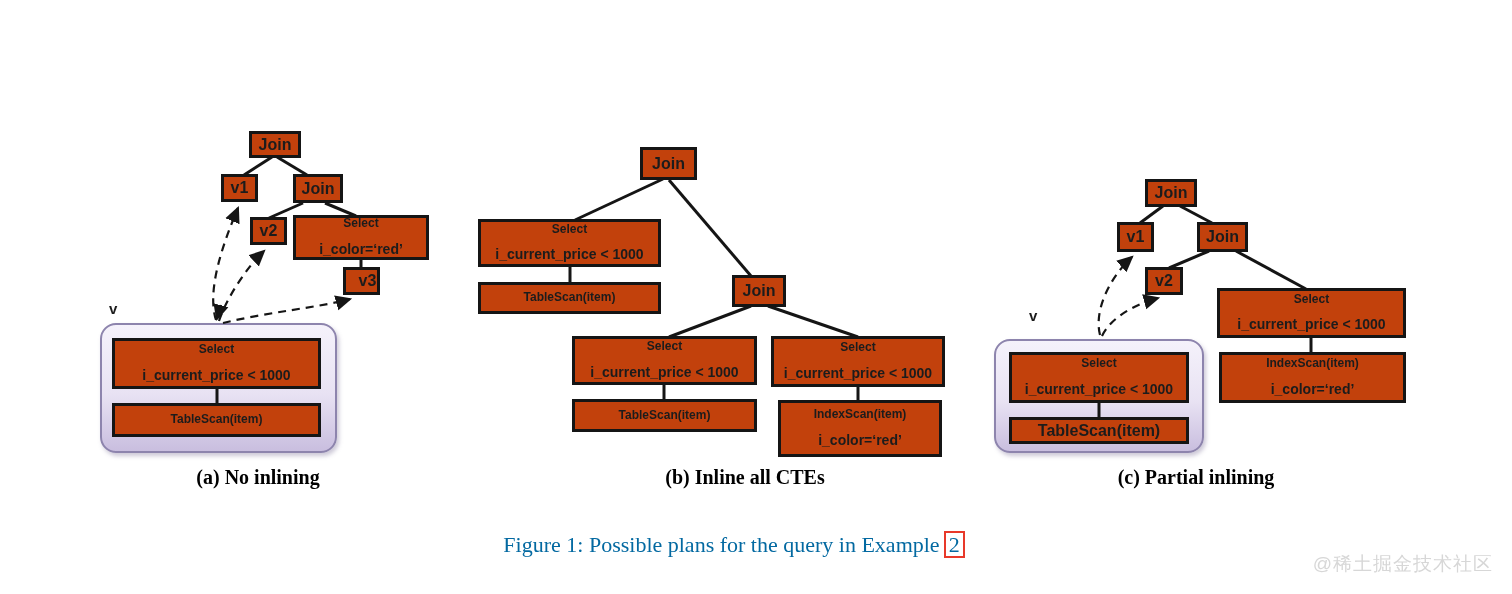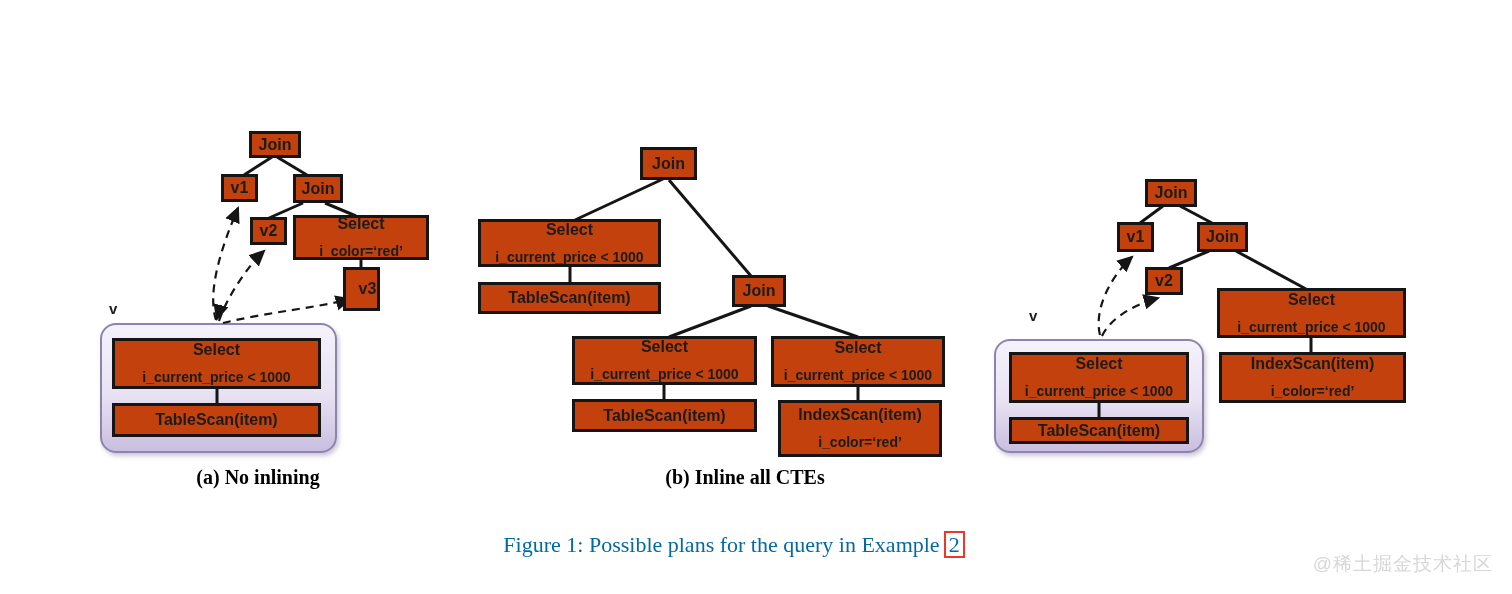--- a/index.html
+++ b/index.html
@@ -8,21 +8,21 @@
     font-family:"Liberation Sans",sans-serif;overflow:hidden;
   }
   .canvas{position:absolute;left:0;top:0;width:1512px;height:594px;}
   svg.edges{position:absolute;left:0;top:0;z-index:2;}
   .node{
     position:absolute;box-sizing:border-box;z-index:3;
     background:#c2410c;border:3px solid #151515;
     display:flex;flex-direction:column;align-items:center;justify-content:center;
     color:#1c1c1c;font-weight:600;line-height:1.12;text-align:center;
   }
-  .node .title{font-size:16px;}
+  .node .title{font-size:12px;}
   .node .sub{font-size:14px;margin-top:11px;}
   .node.small .title{font-size:16px;}
   .vbox{
     position:absolute;box-sizing:border-box;z-index:1;
     border:2px solid #8d84ad;border-radius:16px;
     background:linear-gradient(180deg,#f5f2fb 0%,#e8e2f3 55%,#c9bedf 100%);
     box-shadow:2px 3px 4px rgba(120,110,150,0.38);
   }
   .vlabel{
     position:absolute;z-index:3;font-size:15px;font-weight:600;color:#1c1c1c;
@@ -110,21 +110,21 @@
   <div class="node small" style="left:293px;top:174px;width:50px;height:29px;">
     <span class="title">Join</span>
   </div>
   <div class="node small" style="left:250px;top:217px;width:37px;height:28px;">
     <span class="title">v2</span>
   </div>
   <div class="node" style="left:293px;top:215px;width:136px;height:45px;">
     <span class="title">Select</span>
     <span class="sub">i_color=‘red’</span>
   </div>
-  <div class="node small" style="left:343px;top:267px;width:37px;height:44px;padding-left:12px;">
+  <div class="node small" style="left:343px;top:267px;width:37px;height:28px;padding-left:12px;">
     <span class="title">v3</span>
   </div>
   <div class="node" style="left:112px;top:338px;width:209px;height:51px;">
     <span class="title">Select</span>
     <span class="sub">i_current_price &lt; 1000</span>
   </div>
   <div class="node" style="left:112px;top:403px;width:209px;height:34px;">
     <span class="title">TableScan(item)</span>
   </div>
   <div class="panel-caption" style="left:158px;top:466px;width:200px;">(a) No inlining</div>
@@ -181,20 +181,21 @@
     <span class="title">IndexScan(item)</span>
     <span class="sub">i_color=‘red’</span>
   </div>
   <div class="node" style="left:1009px;top:352px;width:180px;height:51px;">
     <span class="title">Select</span>
     <span class="sub">i_current_price &lt; 1000</span>
   </div>
   <div class="node" style="left:1009px;top:417px;width:180px;height:27px;">
     <span class="title" style="font-size:16px;">TableScan(item)</span>
   </div>
+  <div class="panel-caption" style="left:1076px;top:466px;width:240px;">(c) Partial inlining</div>
 
   <div class="figure-caption">
     <span>Figure 1: Possible plans for the query in Example</span><span class="ref">2</span>
   </div>
 
   <div class="watermark">@稀土掘金技术社区</div>
 
 </div>
 
 </body></html>

